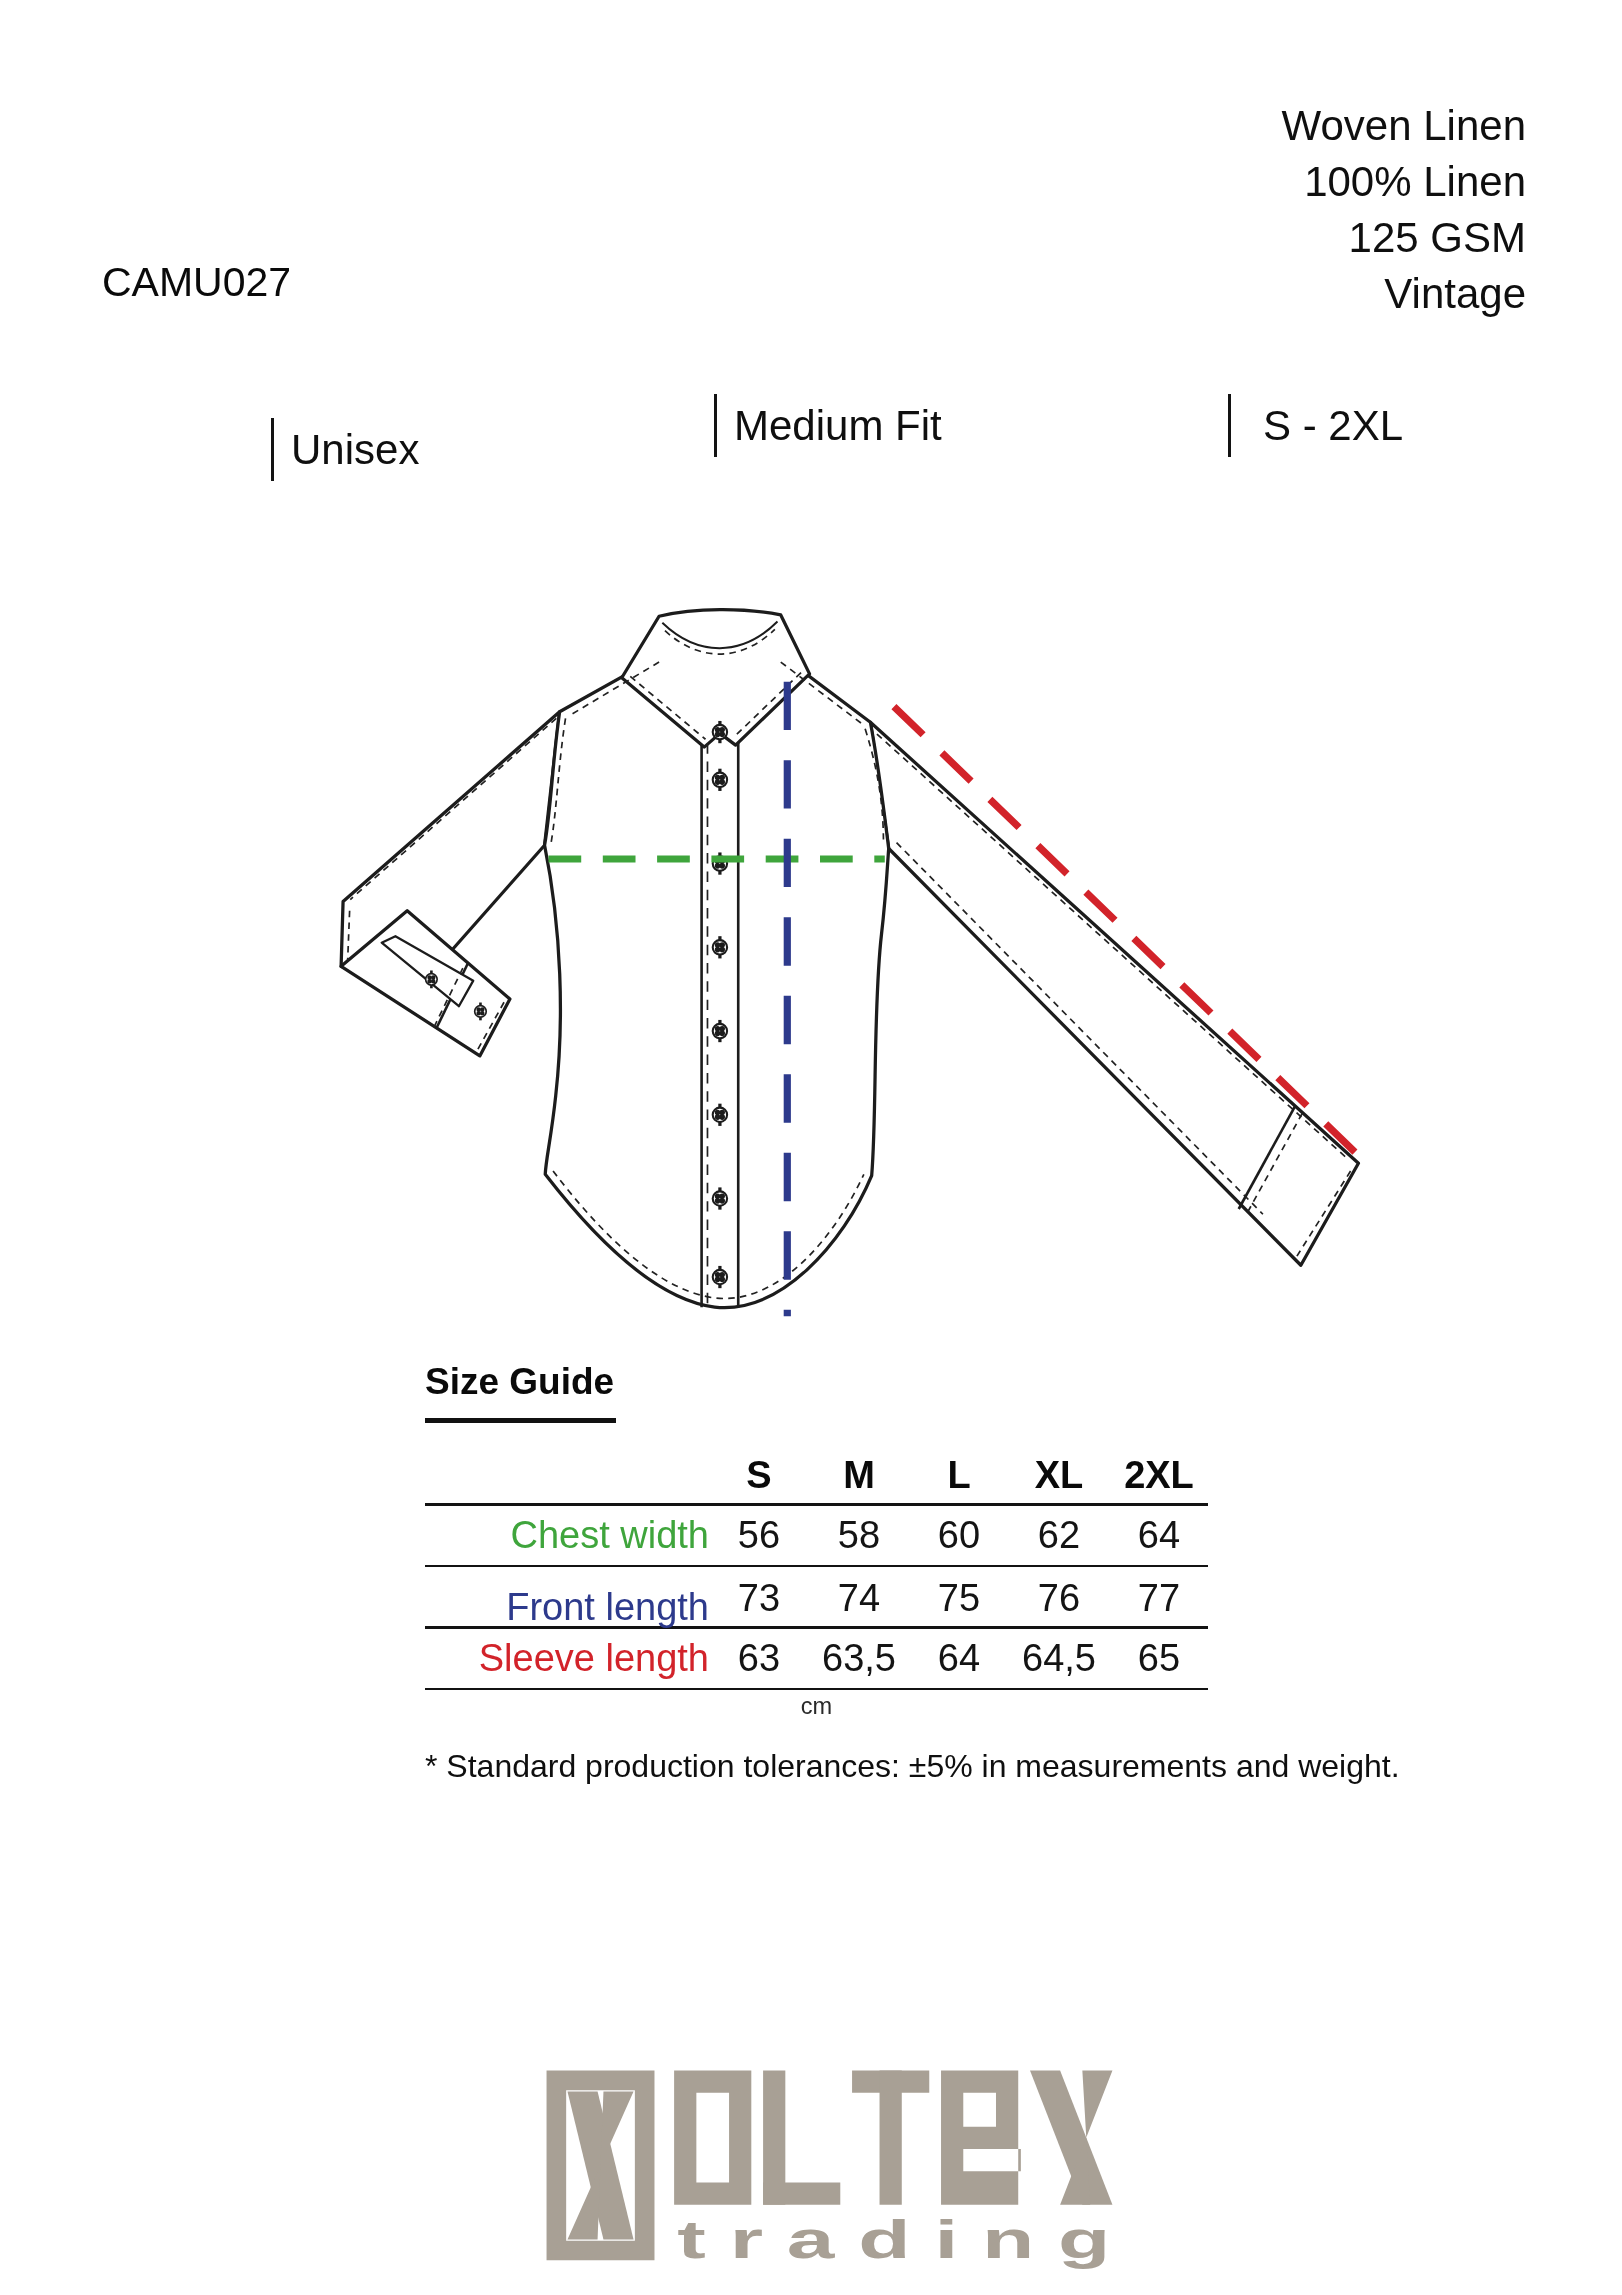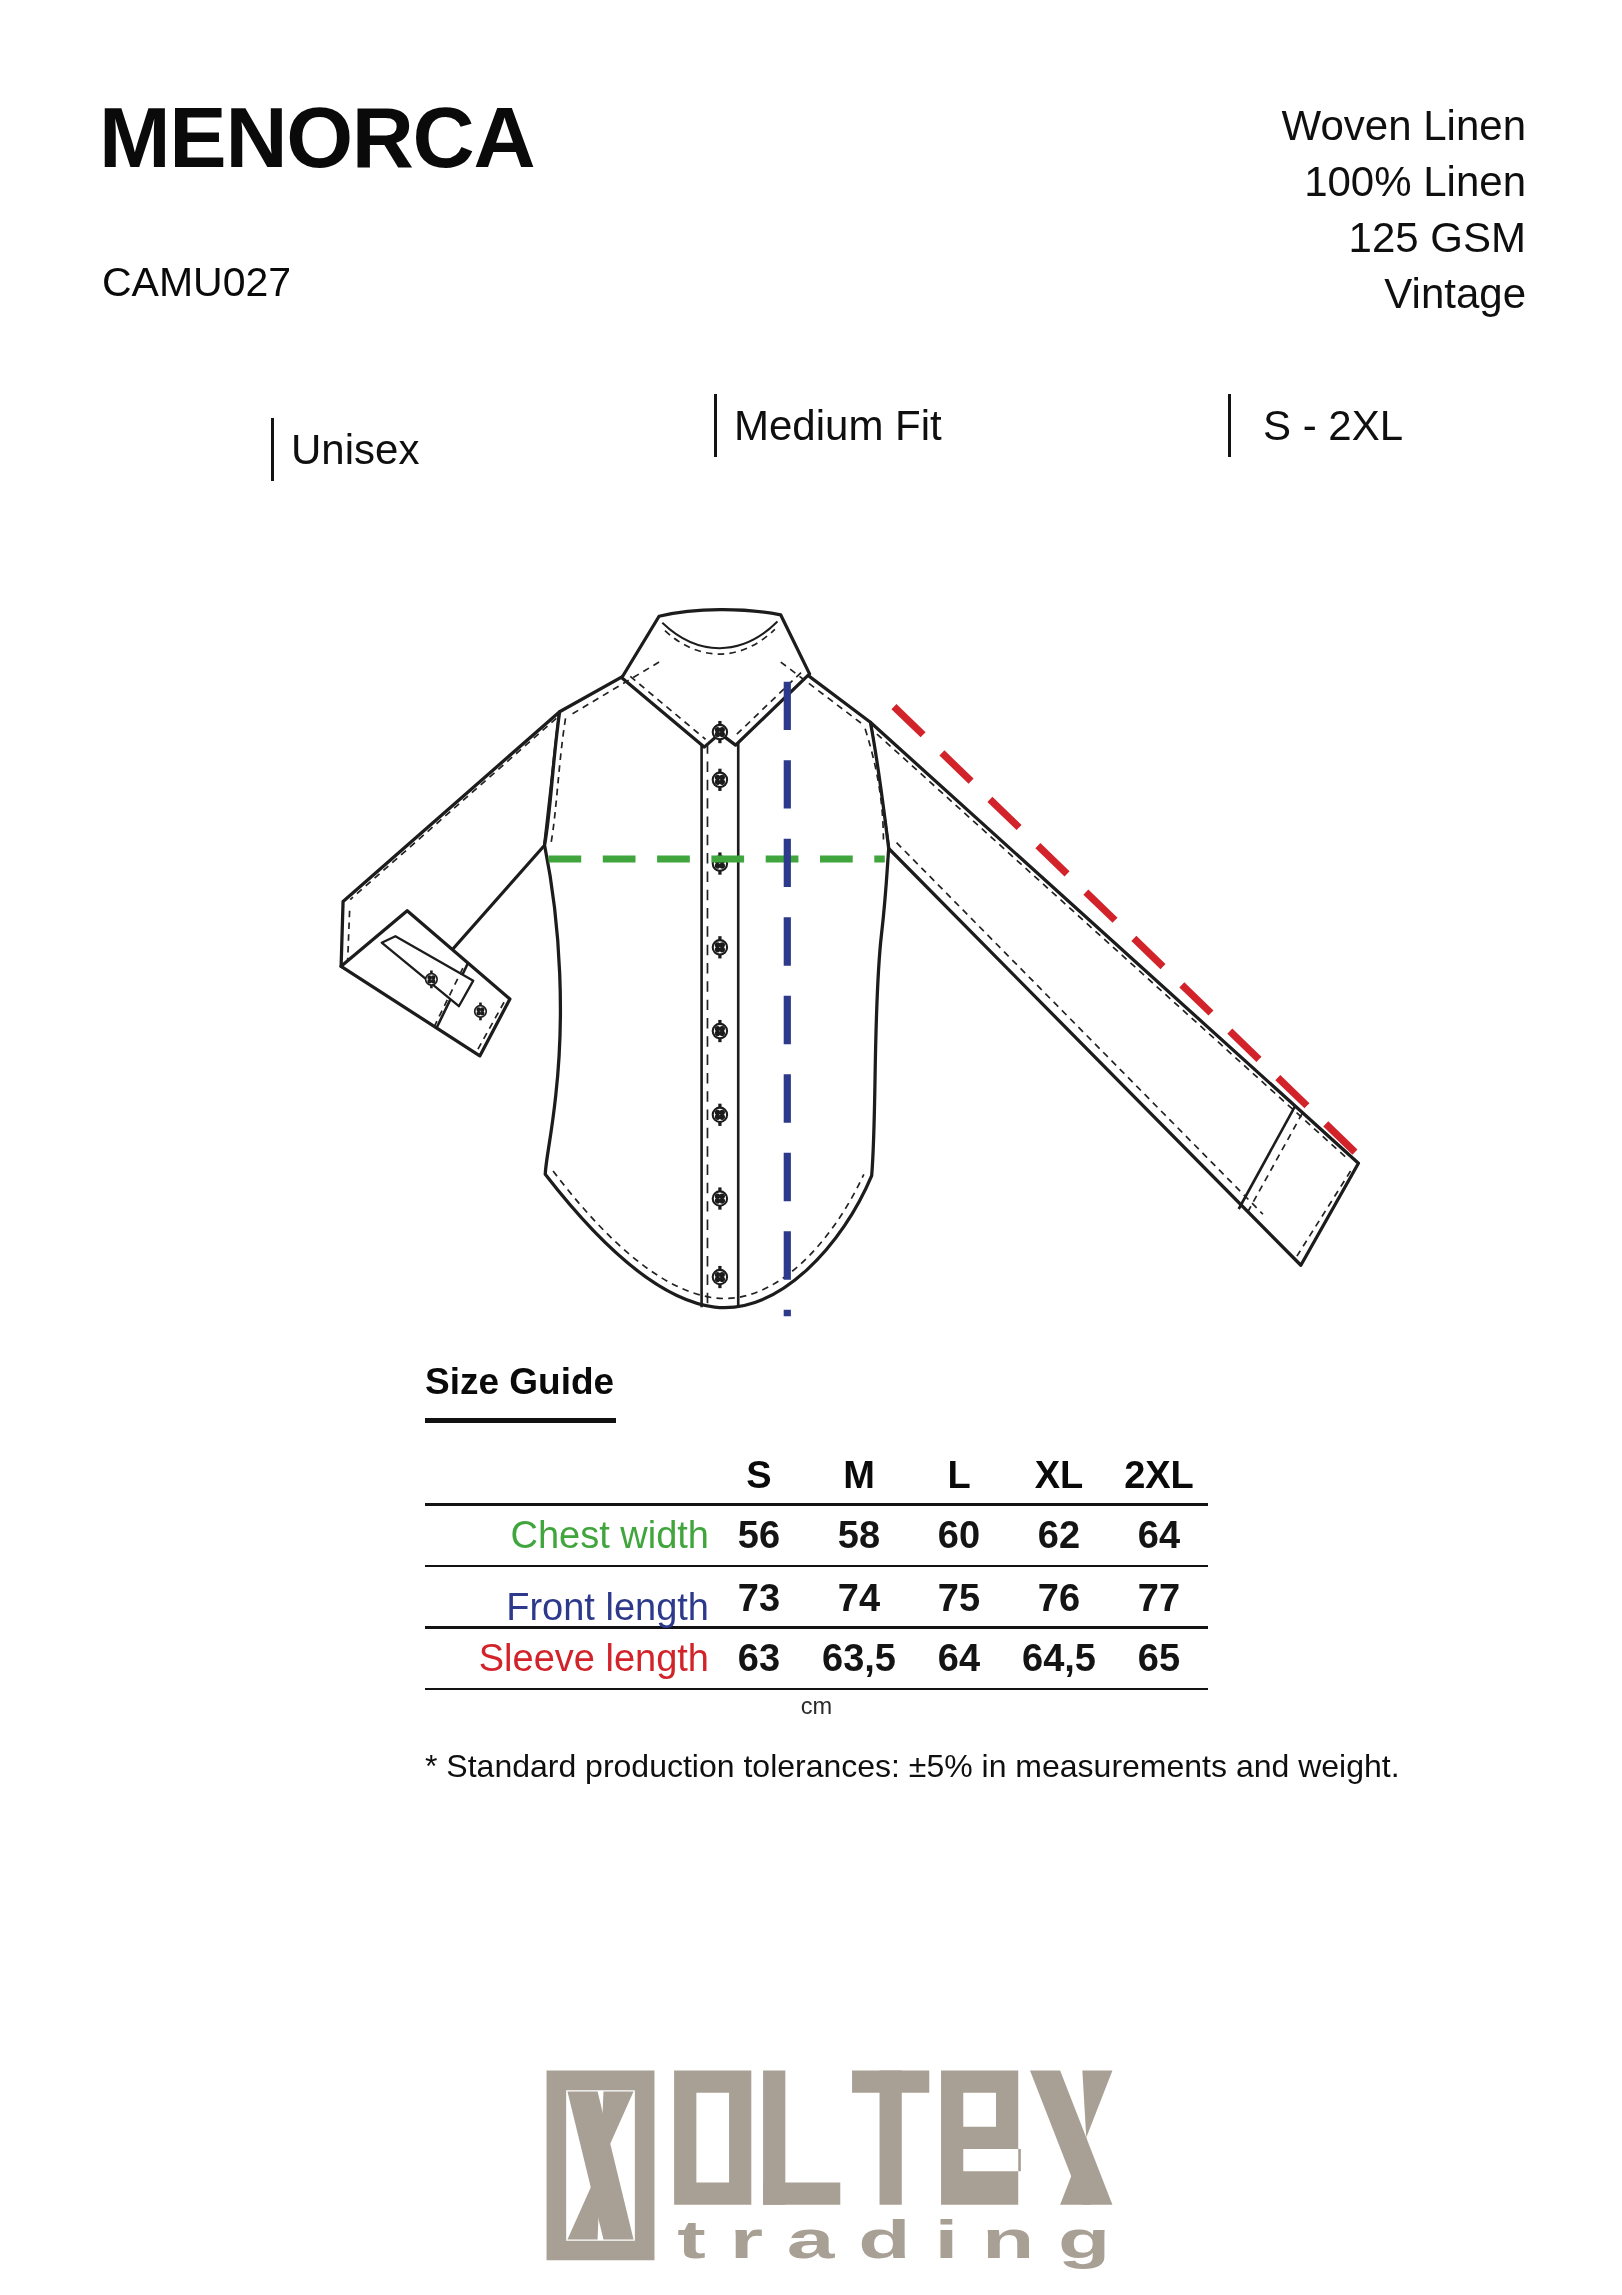--- a/index.html
+++ b/index.html
@@ -25,32 +25,31 @@
 
   
   .sg-title { left:425px; top:1362px; font-size:37px; font-weight:bold; line-height:1.1; color:#0a0a0a; }
   .sg-underline { left:425px; top:1418px; width:191px; height:4.6px; background:#111; }
   .size-table { left:425px; top:1447px; width:783px; }
   .t-row { display:grid; grid-template-columns:284px repeat(5,100px); align-items:center; height:59px; }
   .t-row.header { height:56px; }
   .t-rule { height:2.6px; background:#131313; }
   .th { text-align:center; font-size:38px; font-weight:bold; color:#0a0a0a; }
   .t-label { font-size:38px; font-weight:500; text-align:right; }
-  .td { text-align:center; font-size:38px; color:#141414;font-weight:bold; }
+  .td { text-align:center; font-size:38px; color:#141414; }
   .sg-unit { left:425px; top:1693px; width:783px; text-align:center; font-size:23.6px; color:#2a2a2a; }
   .footnote { left:425px; top:1748px; font-size:32px; color:#0f0f0f; }
 
   .sr-only { position:absolute; width:0.7px; height:0.7px; overflow:hidden; opacity:0; }
 </style>
 </head>
 <body>
 
 <div class="page">
 
-  <div class="abs product-name">MENORCA</div>
   <div class="abs product-code">CAMU027</div>
   <div class="abs fabric-specs">
     <div>Woven Linen</div>
     <div>100% Linen</div>
     <div>125 GSM</div>
     <div>Vintage</div>
   </div>
 
   <div class="abs attr attr-gender">
     <span>Unisex</span>

